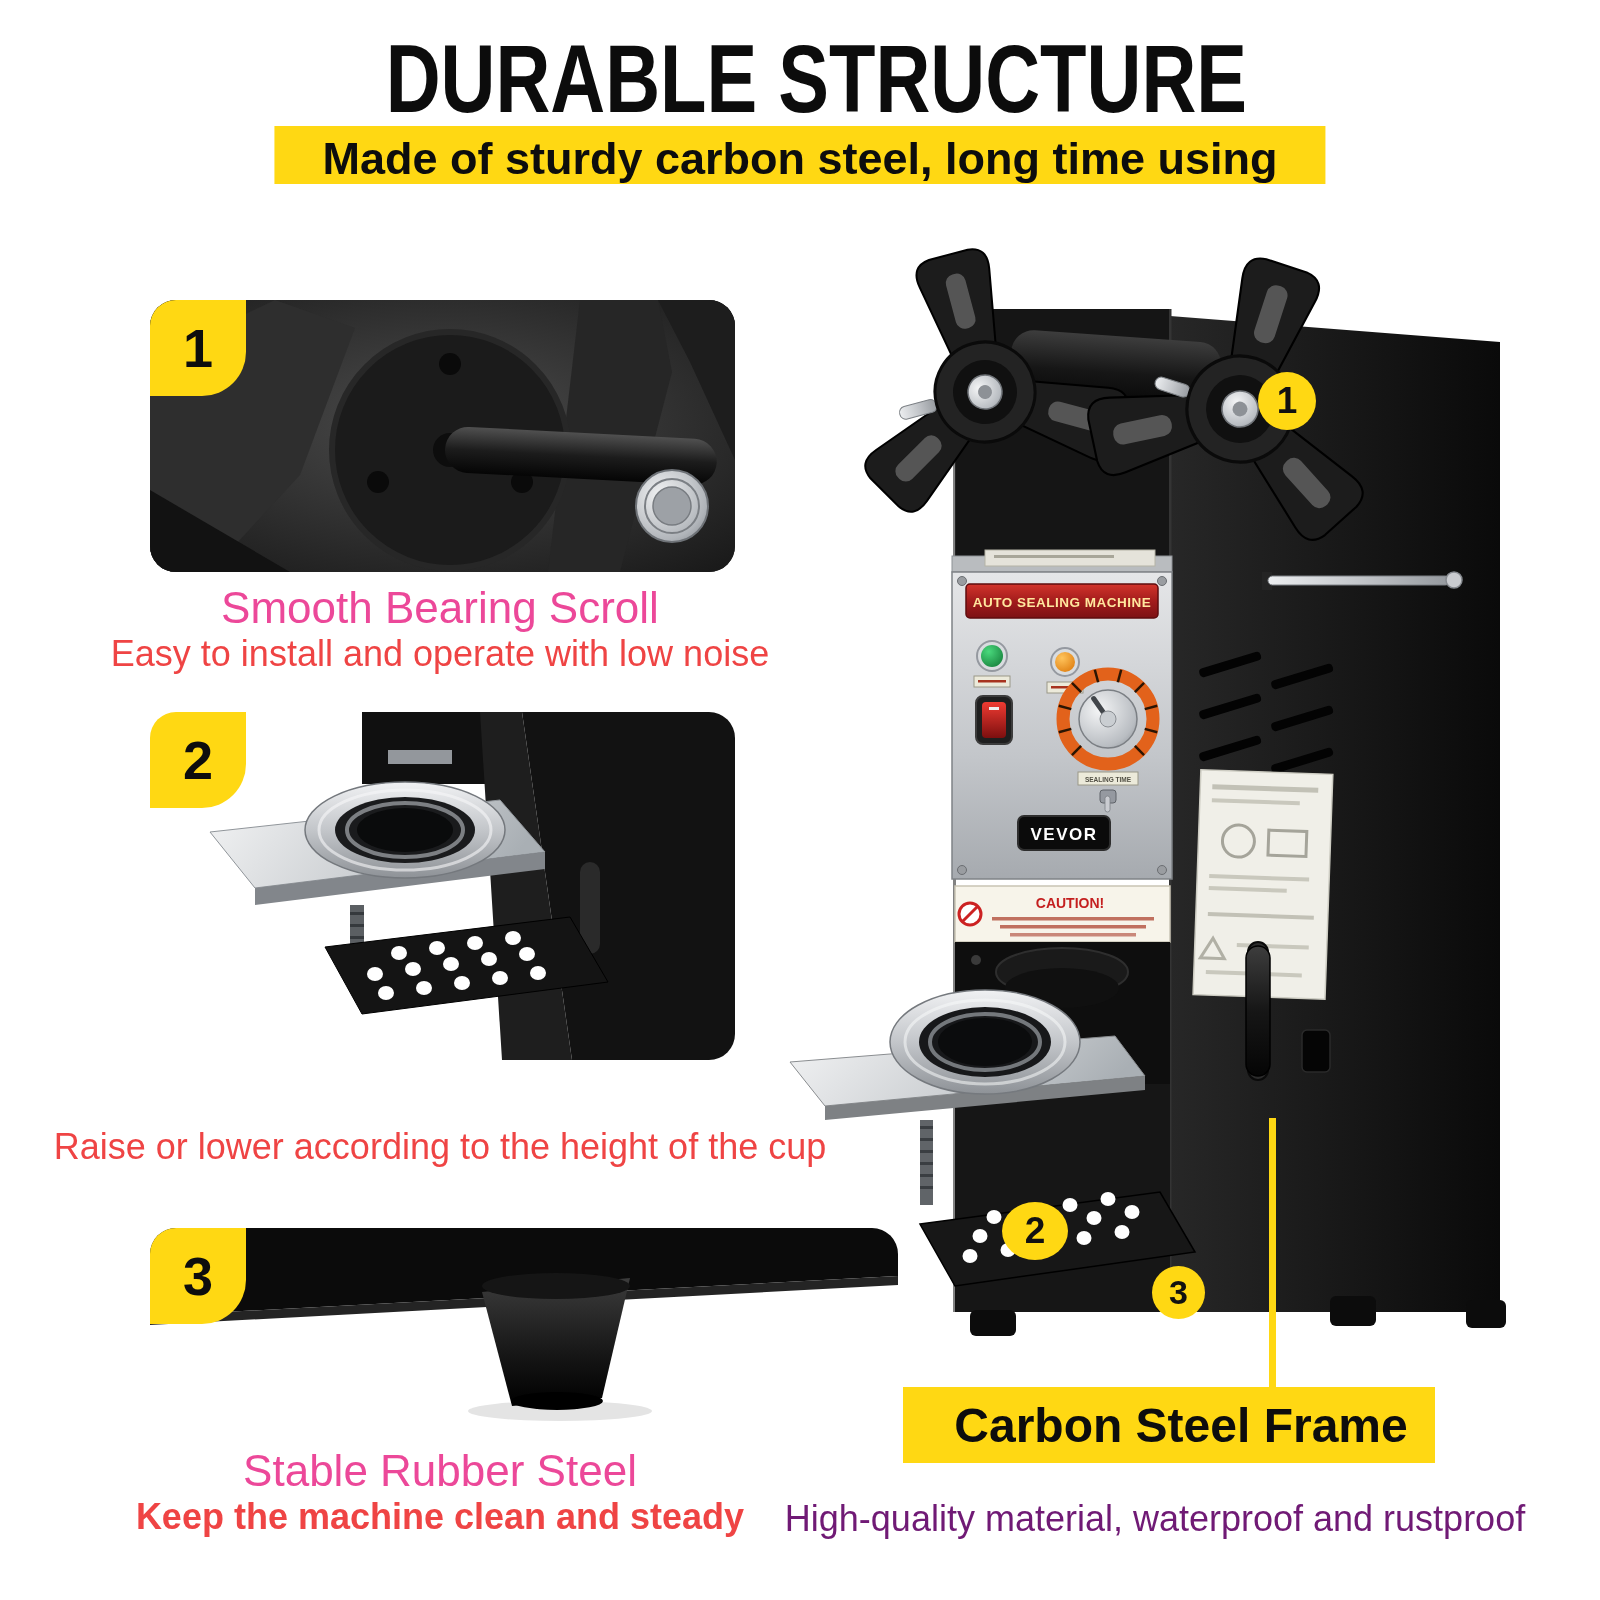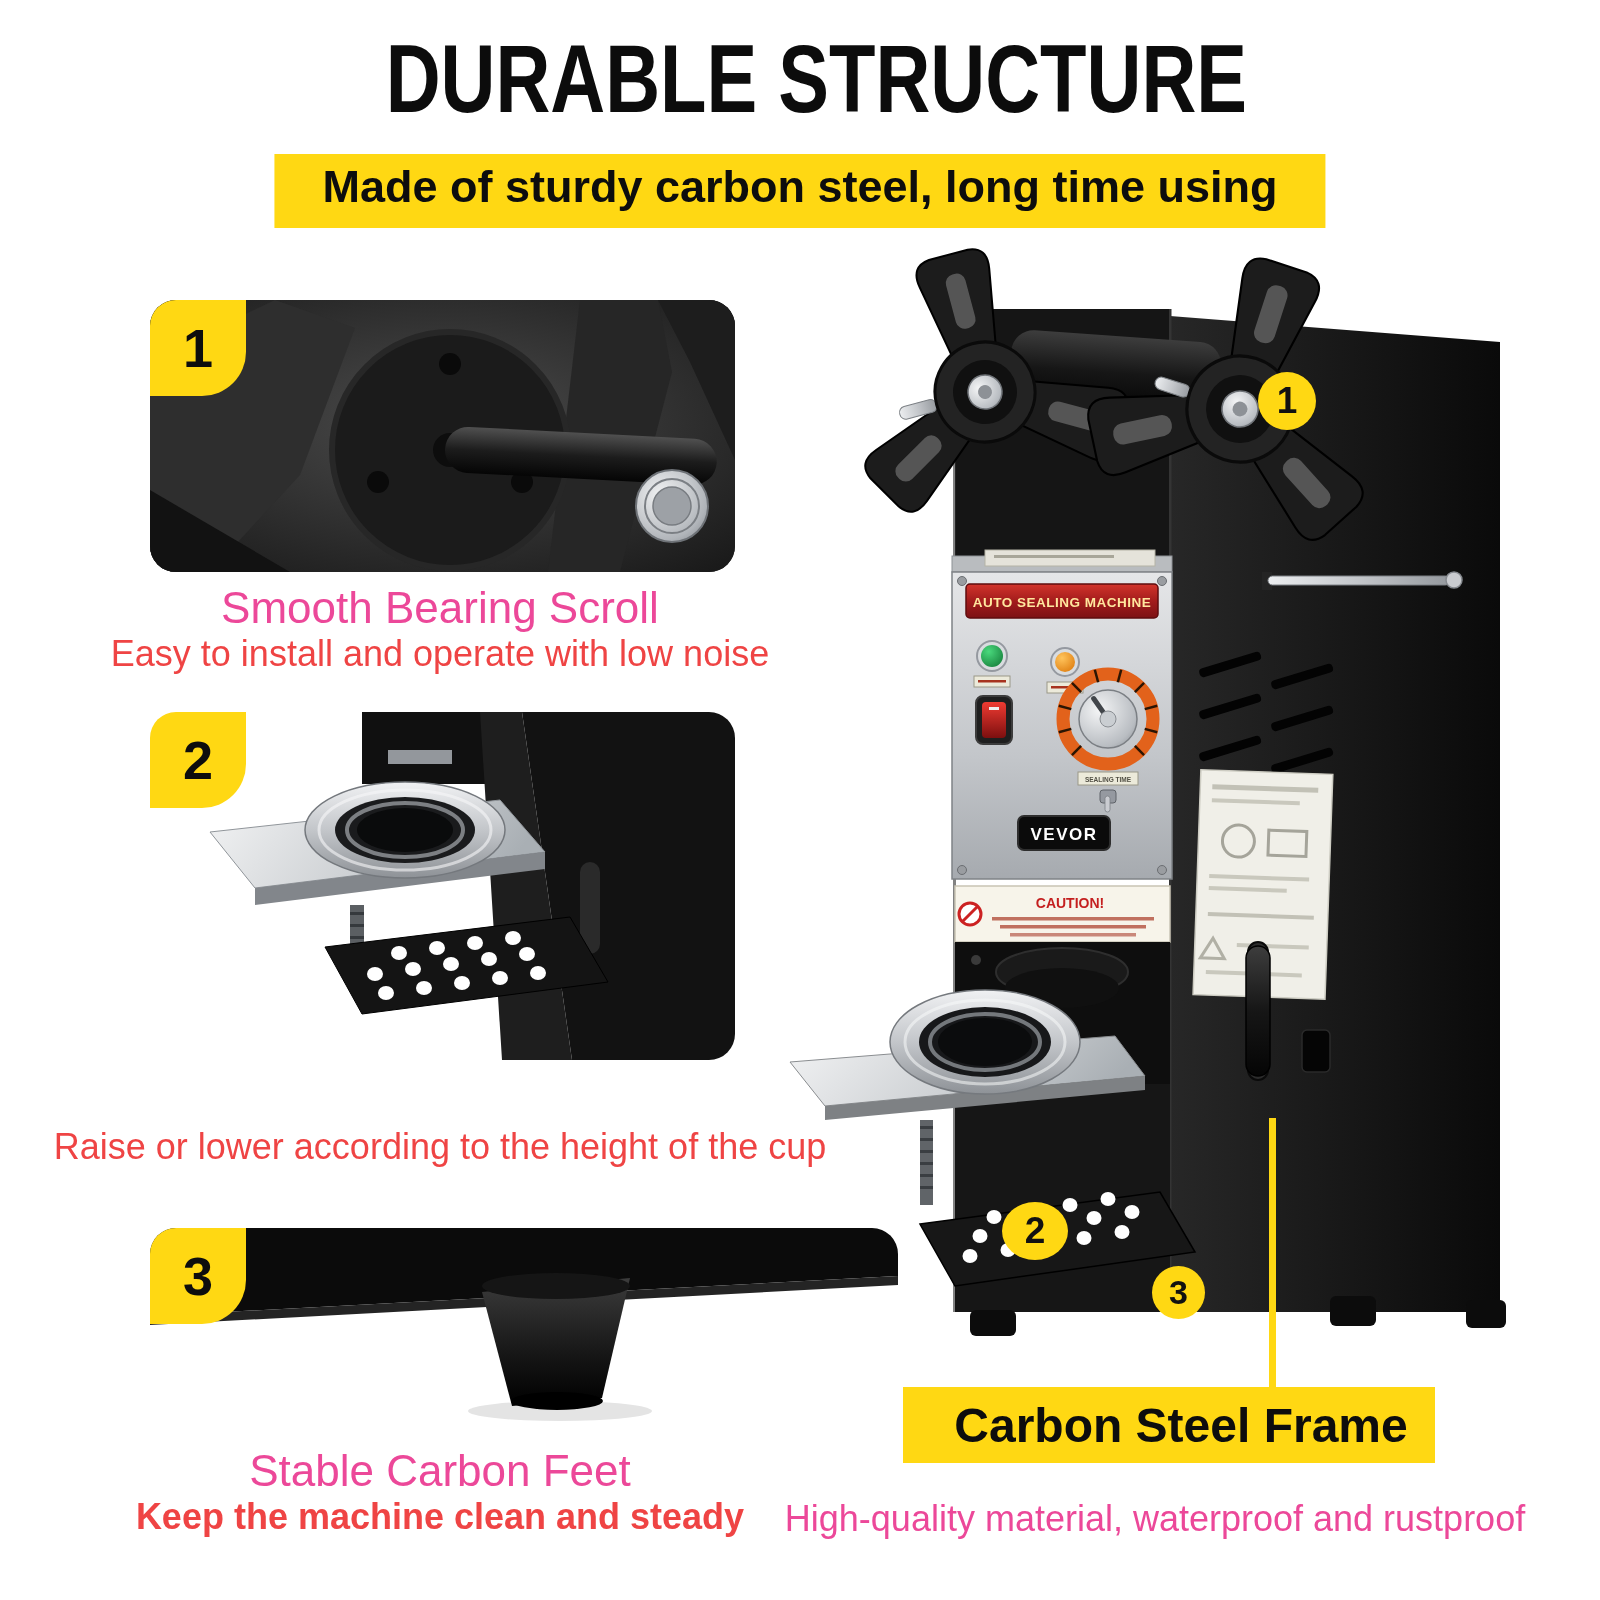--- a/index.html
+++ b/index.html
@@ -6,22 +6,22 @@
   .page{
     position:relative;width:1600px;height:1600px;background:#ffffff;
     font-family:"Liberation Sans",sans-serif;overflow:hidden;color:#0d0d0d;
   }
   .title{
     position:absolute;top:34px;left:16px;width:100%;text-align:center;
     font-size:80px;font-weight:900;letter-spacing:0px;color:#0c0c0c;white-space:nowrap;
   }
   .title span{display:inline-block;transform:scale(0.95,1.2);transform-origin:center;}
   .banner{
-    position:absolute;top:154px;left:50%;transform:translateX(-50%);
-    background:#FFD813;height:74px;line-height:66px;padding:0 48px;
+    position:absolute;top:126px;left:50%;transform:translateX(-50%);
+    background:#FFD813;height:58px;line-height:66px;padding:0 48px;
     font-size:45px;font-weight:bold;white-space:nowrap;
   }
   .photo{position:absolute;border-radius:26px;overflow:hidden;background:#222;}
   .photo svg{display:block;}
   .badge{
     position:absolute;top:0;left:0;width:96px;height:96px;background:#FFD813;
     border-radius:0 0 44px 0;display:flex;align-items:center;justify-content:center;
     font-size:54px;font-weight:bold;color:#0d0d0d;z-index:3;
   }
   .f-title{position:absolute;text-align:center;font-size:44px;font-weight:normal;white-space:nowrap;color:#ec4899;}
@@ -33,21 +33,21 @@
     font-weight:bold;color:#111;z-index:6;
   }
   .marker.m1{left:1258px;top:372px;width:58px;height:58px;font-size:37px;}
   .marker.m2{left:1002px;top:1202px;width:66px;height:58px;font-size:37px;}
   .marker.m3{left:1152px;top:1266px;width:53px;height:53px;font-size:34px;}
   .connector{position:absolute;left:1269px;top:1118px;width:7px;height:274px;background:#FFD813;z-index:5;}
   .callout-box{
     position:absolute;left:903px;top:1387px;width:508px;height:76px;background:#FFD813;
     display:flex;align-items:center;justify-content:center;font-size:48px;font-weight:bold;z-index:6;white-space:nowrap;padding-left:24px;
   }
-  .callout-desc{position:absolute;left:750px;top:1498px;width:810px;text-align:center;font-size:36px;white-space:nowrap;color:#ec4899;}
+  .callout-desc{position:absolute;left:750px;top:1498px;width:810px;text-align:center;font-size:36px;white-space:nowrap;color:#701a75;}
 </style>
 </head>
 <body>
 
 <div class="page">
 
   <div class="title"><span>DURABLE STRUCTURE</span></div>
   <div class="banner"><span>Made of sturdy carbon steel, long time using</span></div>
 
   <div class="photo" style="left:150px;top:300px;width:585px;height:272px;">
@@ -157,21 +157,21 @@
       <rect width="748" height="200" fill="#ffffff"></rect>
       <polygon points="0,0 748,0 748,48 0,88" fill="#0b0b0b"></polygon>
       <polygon points="0,88 748,48 748,57 0,97" fill="#242424"></polygon>
       <ellipse cx="410" cy="183" rx="92" ry="10" fill="#e4e4e4"></ellipse>
       <polygon points="332,64 480,50 452,170 362,178" fill="url(#p3foot)"></polygon>
       <ellipse cx="406" cy="58" rx="74" ry="13" fill="#151515"></ellipse>
       <ellipse cx="407" cy="173" rx="46" ry="9" fill="#000"></ellipse>
     </svg>
     <div class="badge">3</div>
   </div>
-  <div class="f-title" style="left:40px;top:1446px;width:800px;">Stable Carbon Feet</div>
+  <div class="f-title" style="left:40px;top:1446px;width:800px;">Stable Rubber Steel</div>
   <div class="f-desc" style="left:40px;top:1496px;width:800px;font-weight:bold;">Keep the machine clean and steady</div>
 
   <div class="machine">
     <svg viewBox="0 0 750 1130" width="750" height="1130">
       <defs>
         <linearGradient id="m-side" x1="0" y1="0" x2="1" y2="0">
           <stop offset="0" stop-color="#272727"></stop>
             <stop offset="1" stop-color="#0a0a0a"></stop>
         </linearGradient>
         <linearGradient id="m-panel" x1="0" y1="0" x2="0" y2="1">

